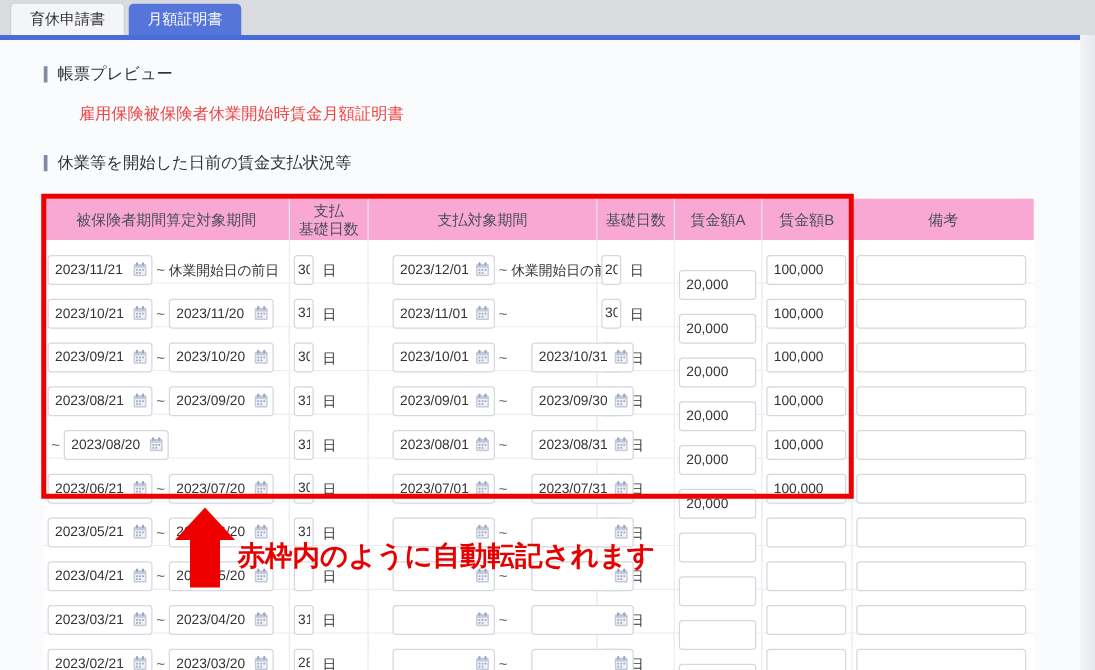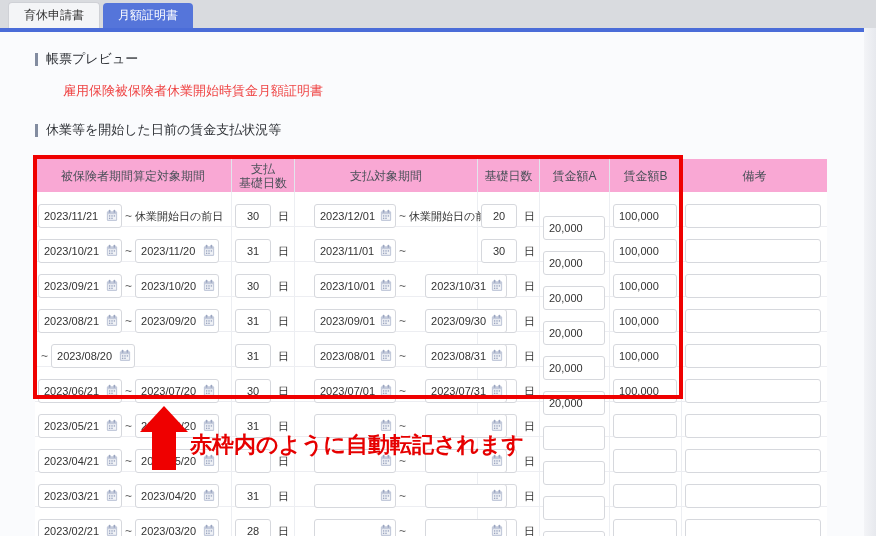--- a/index.html
+++ b/index.html
@@ -33,21 +33,21 @@
   .td:last-child{border-right:none;}
   .tilde{color:#666;font-size:12px;margin:0 3px;flex:0 0 auto;}
   .unit{color:#333;font-size:11px;margin-left:7px;}
 
   .dateinput{position:relative;display:inline-block;width:84px;height:24px;flex:0 0 auto;}
   .c3 .dateinput{width:82px;margin-left:16px;}
   .dateinput input{width:100%;height:24px;box-sizing:border-box;border:1px solid #d6d8dd;border-radius:3px;font-size:11px;color:#333;padding:0 18px 0 5px;outline:none;font-family:inherit;}
   .cal{position:absolute;right:4px;top:5px;pointer-events:auto;cursor:pointer;}
   .totext{font-size:11px;color:#333;white-space:nowrap;}
 
-  .numinput{width:36px;height:24px;box-sizing:border-box;border:1px solid #d6d8dd;border-radius:3px;font-size:11px;color:#333;text-align:center;outline:none;font-family:inherit;}
+  .numinput{width:16px;height:24px;box-sizing:border-box;border:1px solid #d6d8dd;border-radius:3px;font-size:11px;color:#333;text-align:center;outline:none;font-family:inherit;}
   .wageinput{height:24px;box-sizing:border-box;border:1px solid #d6d8dd;border-radius:3px;font-size:11px;color:#333;padding:0 5px;outline:none;font-family:inherit;}
   .wa{width:62px;margin-top:24px;} .wb{width:64px;}
   .remarkinput{width:136px;height:24px;box-sizing:border-box;border:1px solid #d6d8dd;border-radius:3px;font-size:11px;color:#333;padding:0 5px;outline:none;font-family:inherit;}
 
   
   .red-frame{position:absolute;left:33px;top:155px;width:642px;height:236px;border:4px solid #ef0000;pointer-events:none;z-index:10;}
   .arrow-head{position:absolute;left:140px;top:406px;width:0;height:0;border-left:24px solid transparent;border-right:24px solid transparent;border-bottom:26px solid #ef0000;pointer-events:none;z-index:10;}
   .arrow-shaft{position:absolute;left:152px;top:430px;width:24px;height:40px;background:#ef0000;pointer-events:none;z-index:10;}
   .annotation{position:absolute;left:190px;top:430px;font-size:22px;font-weight:bold;color:#e60000;white-space:nowrap;z-index:10;pointer-events:none;}
 </style>

